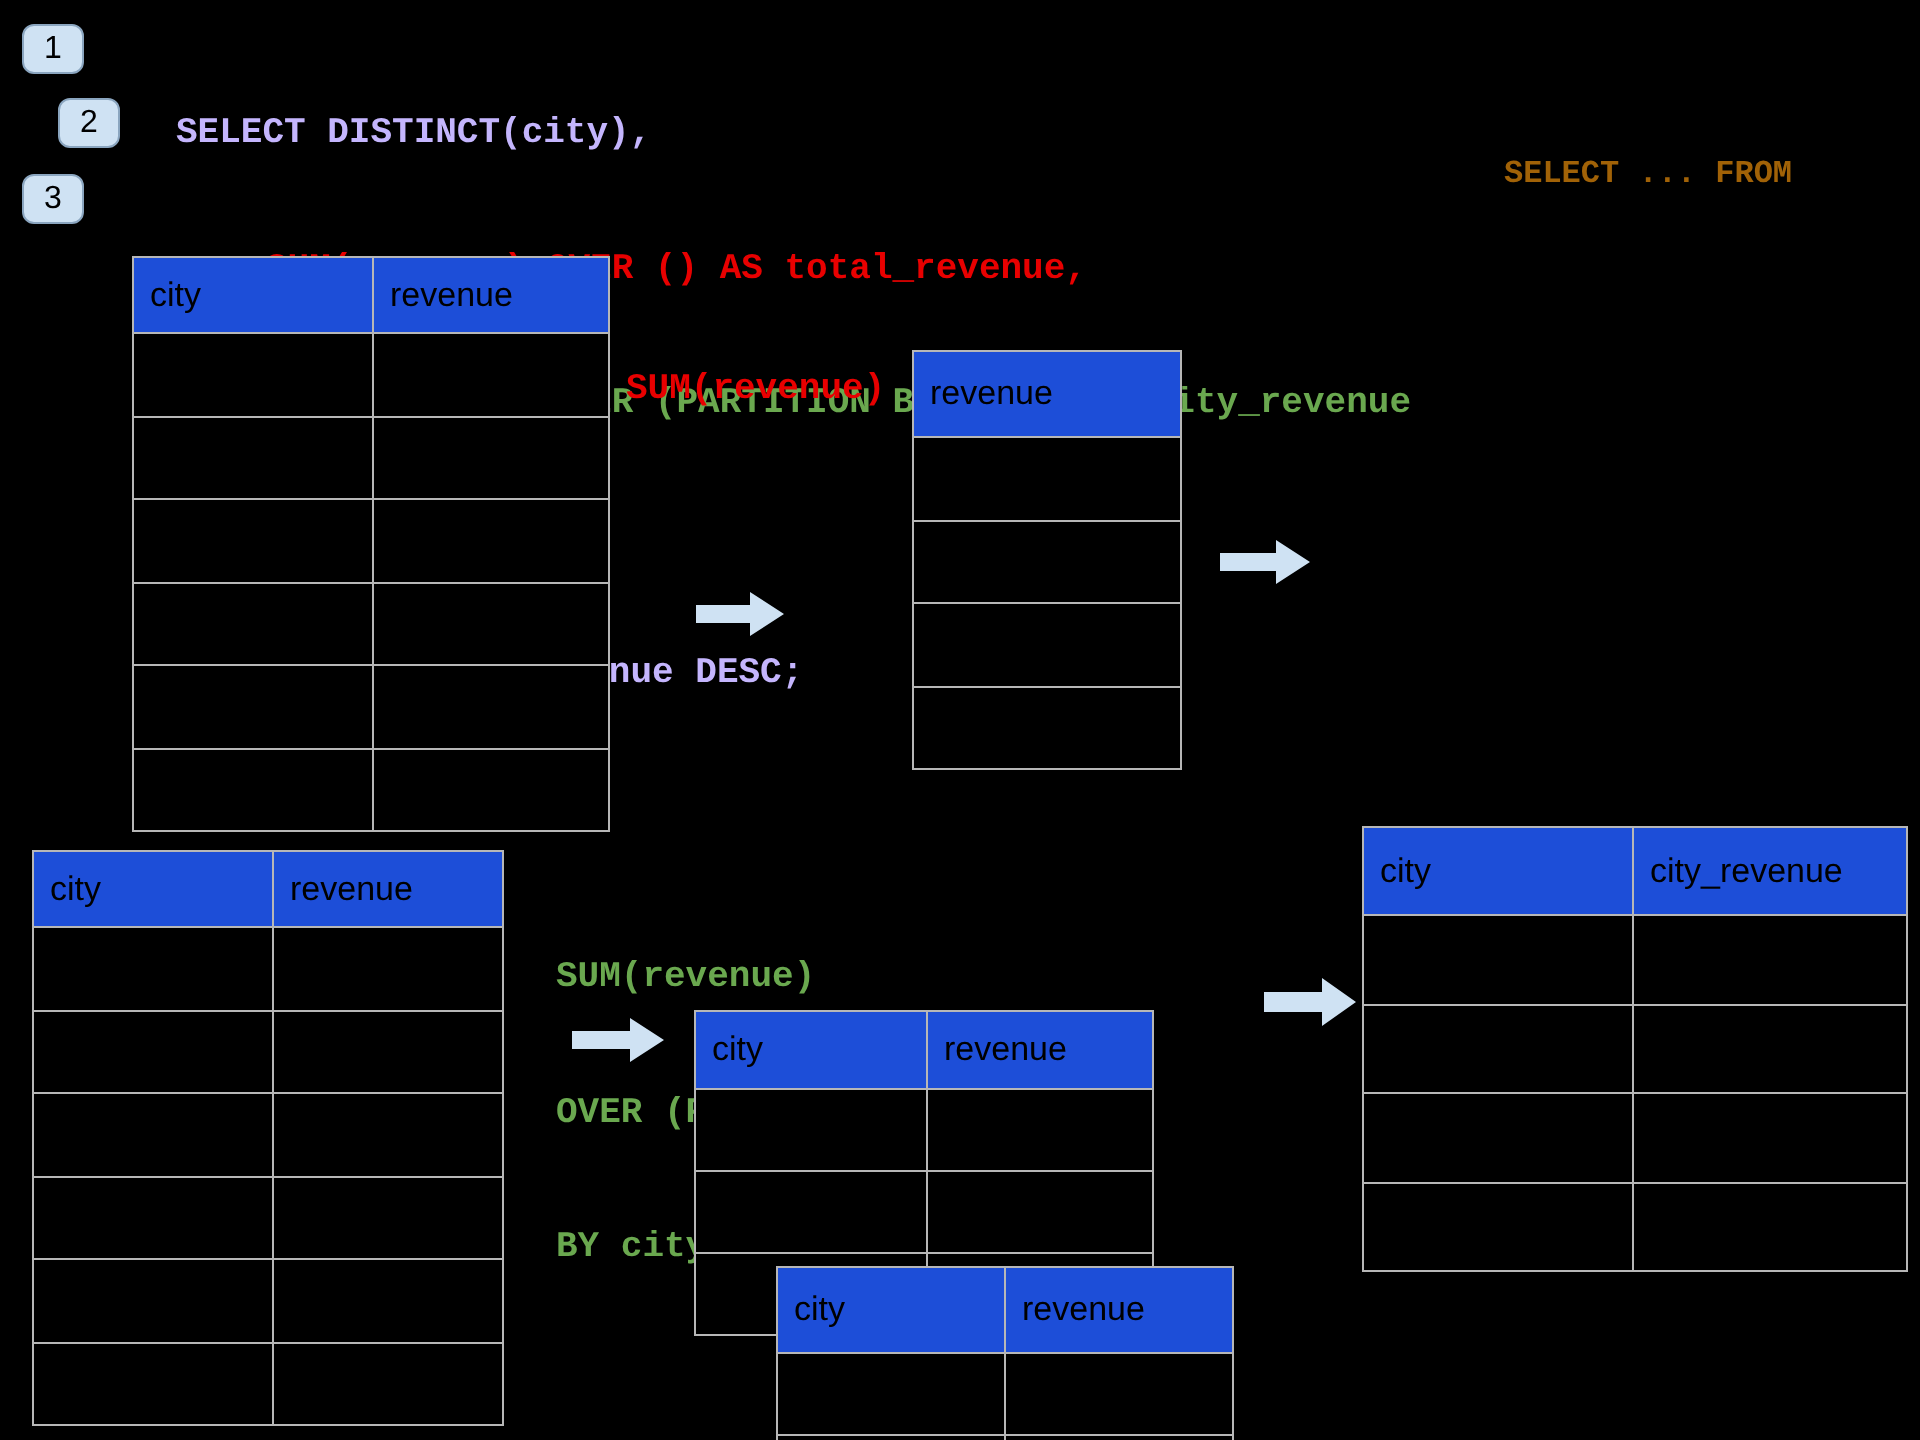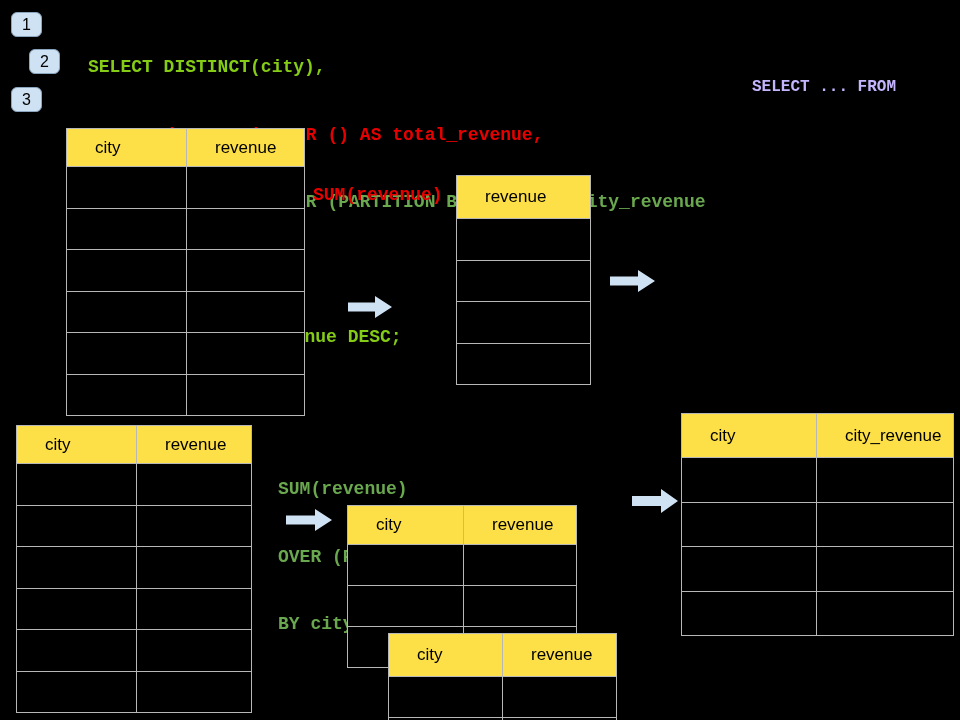--- a/index.html
+++ b/index.html
@@ -36,33 +36,33 @@
     position: absolute;
     left: 88px; top: 11px;
     font-family: "Liberation Mono", "DejaVu Sans Mono", monospace;
     font-weight: 700;
     font-size: 18px;
     line-height: 22.5px;
     white-space: pre;
   }
   .sql .ind1 { margin-left: 45px; }
   .sql .ind2 { margin-left: 22px; }
-  .purple { color: #84cc16; }
+  .purple { color: #c4b5fd; }
   .red    { color: #e80000; }
   .green  { color: #6aa84f; }
 
   
   .side-note {
     position: absolute;
     left: 752px; top: 35px;
     font-family: "Liberation Mono", "DejaVu Sans Mono", monospace;
     font-weight: 700;
     font-size: 16px;
     line-height: 21px;
-    color: #c4b5fd;
+    color: #a16207;
     white-space: pre;
   }
 
   
   .note {
     position: absolute;
     font-family: "Liberation Mono", "DejaVu Sans Mono", monospace;
     font-weight: 700;
     font-size: 18px;
     line-height: 23px;
@@ -71,28 +71,28 @@
   #note-total     { left: 313px; top: 138px; color: #e80000; }
   #note-partition { left: 278px; top: 433px; color: #6aa84f; line-height: 22.5px; }
 
   
   .tbl {
     position: absolute;
     border-collapse: collapse;
     table-layout: fixed;
   }
   .tbl th {
-    background: #fde047;
+    background: #1d4ed8;
     border: 1px solid #b7b7b7;
     font-family: "Liberation Sans", sans-serif;
     font-weight: 400;
     font-size: 17px;
     color: #000;
     text-align: left;
-    padding: 0 0 0 28px;
+    padding: 0 0 0 8px;
     vertical-align: middle;
   }
   .tbl td {
     border: 1px solid #b7b7b7;
     background: #000;
     padding: 0;
   }
   .tbl-a { left: 66px;  top: 128px; width: 239px; }
   .tbl-a thead tr { height: 38px; }   .tbl-a tbody tr { height: 41.5px; }
   .tbl-b { left: 456px; top: 175px; width: 135px; }

